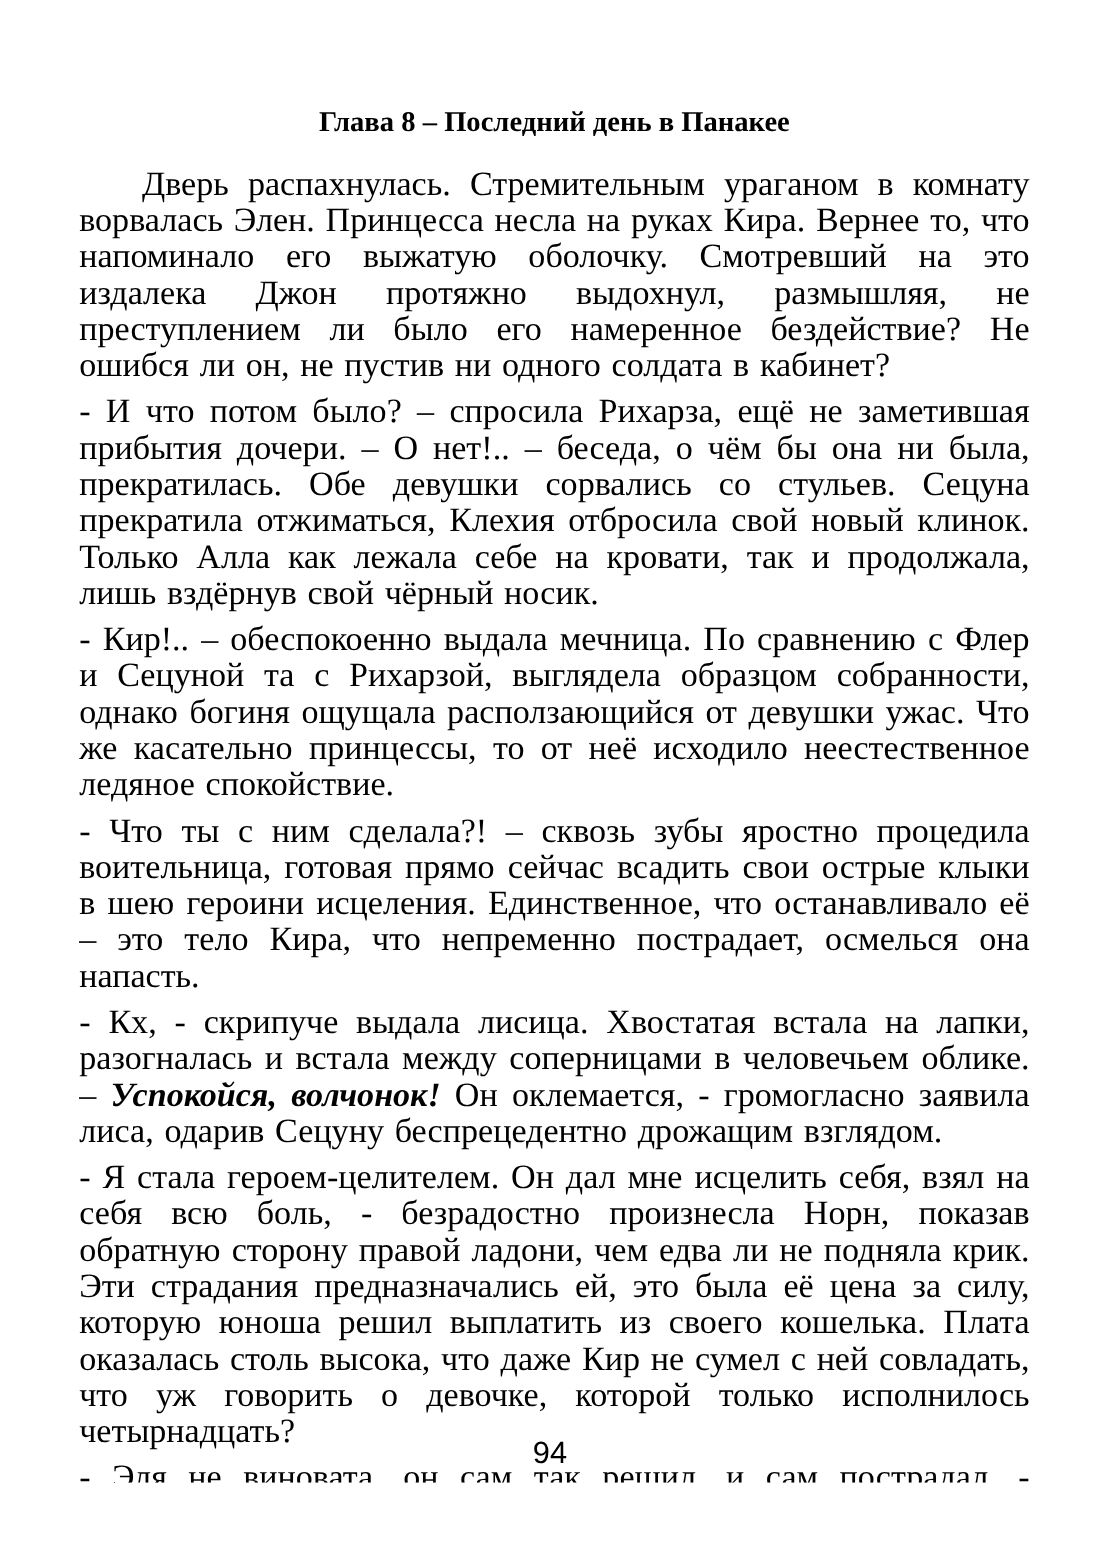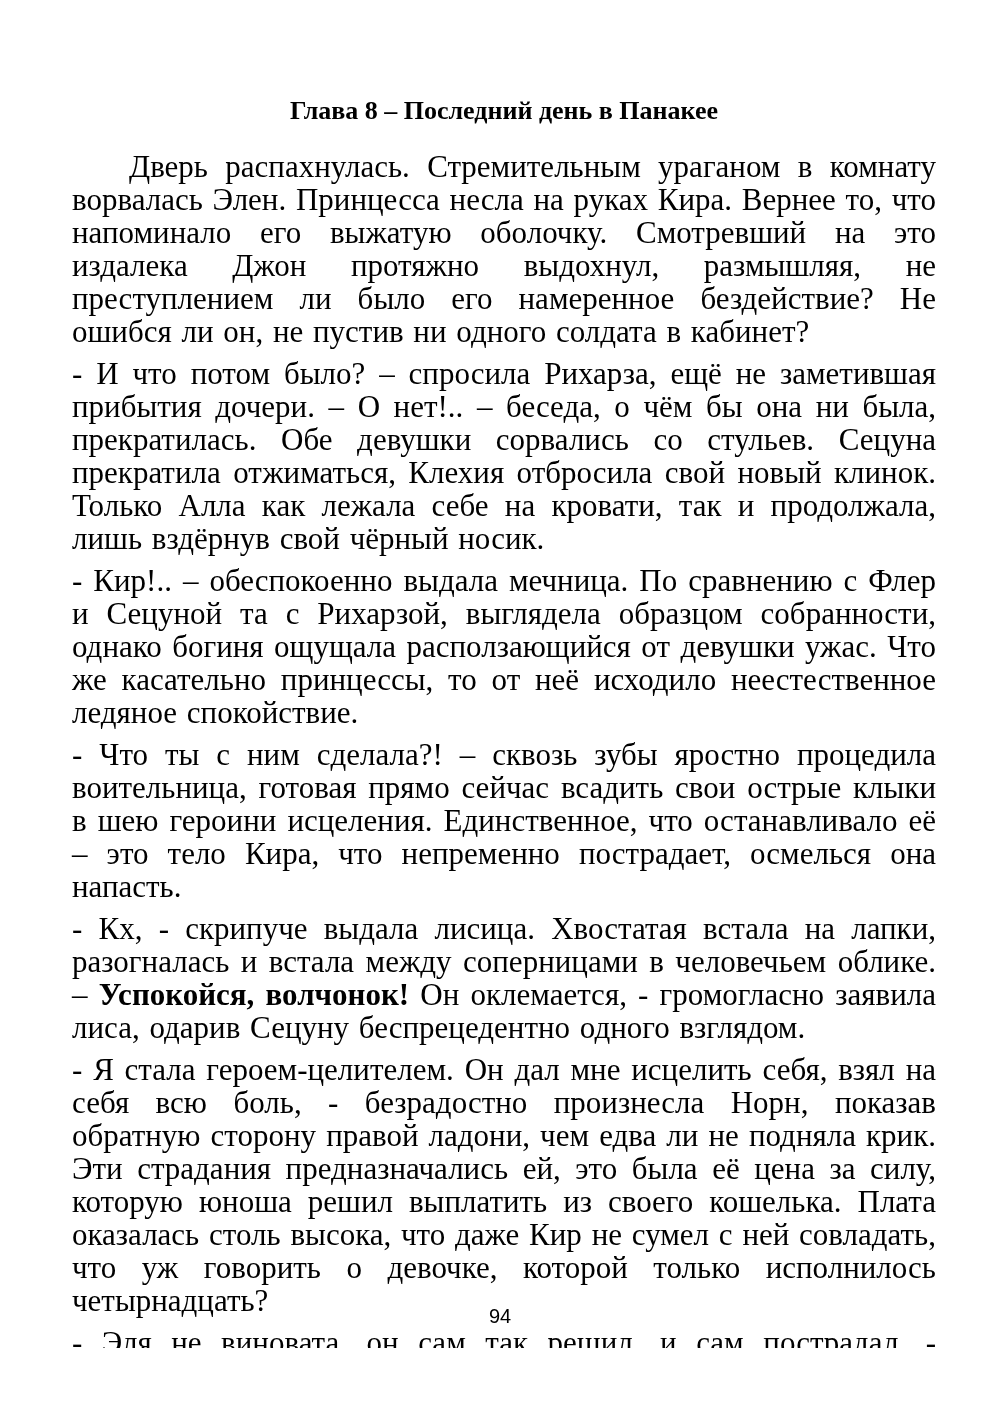--- a/index.html
+++ b/index.html
@@ -31,42 +31,43 @@
     line-height: 33px;
     text-align: justify;
     margin: 0 0 9px 0;
     word-spacing: 2px;
   }
   .text-body p.para.indent {
     text-indent: 57px;
   }
   .text-body .bold-italic {
     font-weight: bold;
+    font-style: italic;
   }
   .page-number {
     position: absolute;
     left: 0;
     right: 0;
     top: 1305px;
     text-align: center;
     font-family: "Liberation Sans", "DejaVu Sans", sans-serif;
-    font-size: 20px;
+    font-size: 28px;
     color: #000000;
   }
 </style>
 </head>
 <body>
 
 <div class="page">
   <h1 class="title">Глава 8 – Последний день в Панакее</h1>
 
   <div class="text-body">
       <p class="para indent"><span>Дверь распахнулась. Стремительным ураганом в комнату ворвалась Элен. Принцесса несла на руках Кира. Вернее то, что напоминало его выжатую оболочку. Смотревший на это издалека Джон протяжно выдохнул, размышляя, не преступлением ли было его намеренное бездействие? Не ошибся ли он, не пустив ни одного солдата в кабинет?</span></p>
       <p class="para"><span>- И что потом было? – спросила Рихарза, ещё не заметившая прибытия дочери. – О нет!.. – беседа, о чём бы она ни была, прекратилась. Обе девушки сорвались со стульев. Сецуна прекратила отжиматься, Клехия отбросила свой новый клинок. Только Алла как лежала себе на кровати, так и продолжала, лишь вздёрнув свой чёрный носик.</span></p>
       <p class="para"><span>- Кир!.. – обеспокоенно выдала мечница. По сравнению с Флер и Сецуной та с Рихарзой, выглядела образцом собранности, однако богиня ощущала расползающийся от девушки ужас. Что же касательно принцессы, то от неё исходило неестественное ледяное спокойствие.</span></p>
       <p class="para"><span>- Что ты с ним сделала?! – сквозь зубы яростно процедила воительница, готовая прямо сейчас всадить свои острые клыки в шею героини исцеления. Единственное, что останавливало её – это тело Кира, что непременно пострадает, осмелься она напасть.</span></p>
-      <p class="para"><span>- Кх, - скрипуче выдала лисица. Хвостатая встала на лапки, разогналась и встала между соперницами в человечьем облике. – </span><span class="bold-italic">Успокойся, волчонок!</span><span> Он оклемается, - громогласно заявила лиса, одарив Сецуну беспрецедентно одного взглядом.</span></p>
+      <p class="para"><span>- Кх, - скрипуче выдала лисица. Хвостатая встала на лапки, разогналась и встала между соперницами в человечьем облике. – </span><span class="bold-italic">Успокойся, волчонок!</span><span> Он оклемается, - громогласно заявила лиса, одарив Сецуну беспрецедентно дрожащим взглядом.</span></p>
       <p class="para"><span>- Я стала героем-целителем. Он дал мне исцелить себя, взял на себя всю боль, - безрадостно произнесла Норн, показав обратную сторону правой ладони, чем едва ли не подняла крик. Эти страдания предназначались ей, это была её цена за силу, которую юноша решил выплатить из своего кошелька. Плата оказалась столь высока, что даже Кир не сумел с ней совладать, что уж говорить о девочке, которой только исполнилось четырнадцать?</span></p>
       <p class="para"><span>- Эля не виновата, он сам так решил, и сам пострадал, - заявила Алла, направив замечание в первую очередь Сецуне. Последней явно не понравился тон богини, однако и возразить ей было нечем.</span></p>
     </div>
 
   <div class="page-number">94</div>
 </div>
 
 </body></html>

